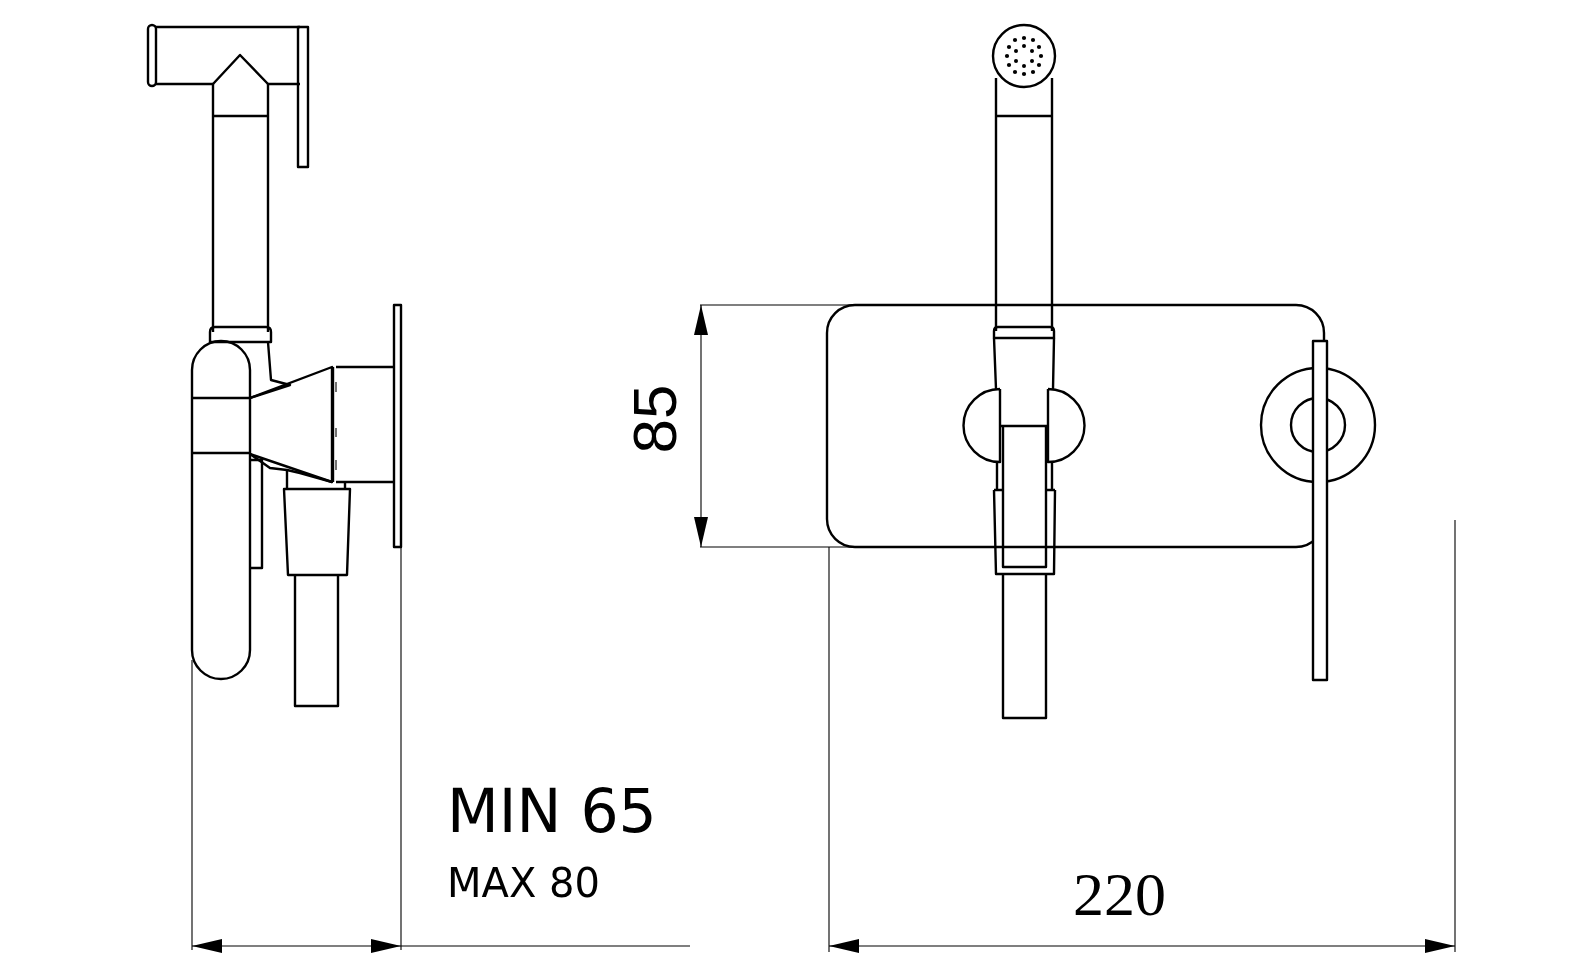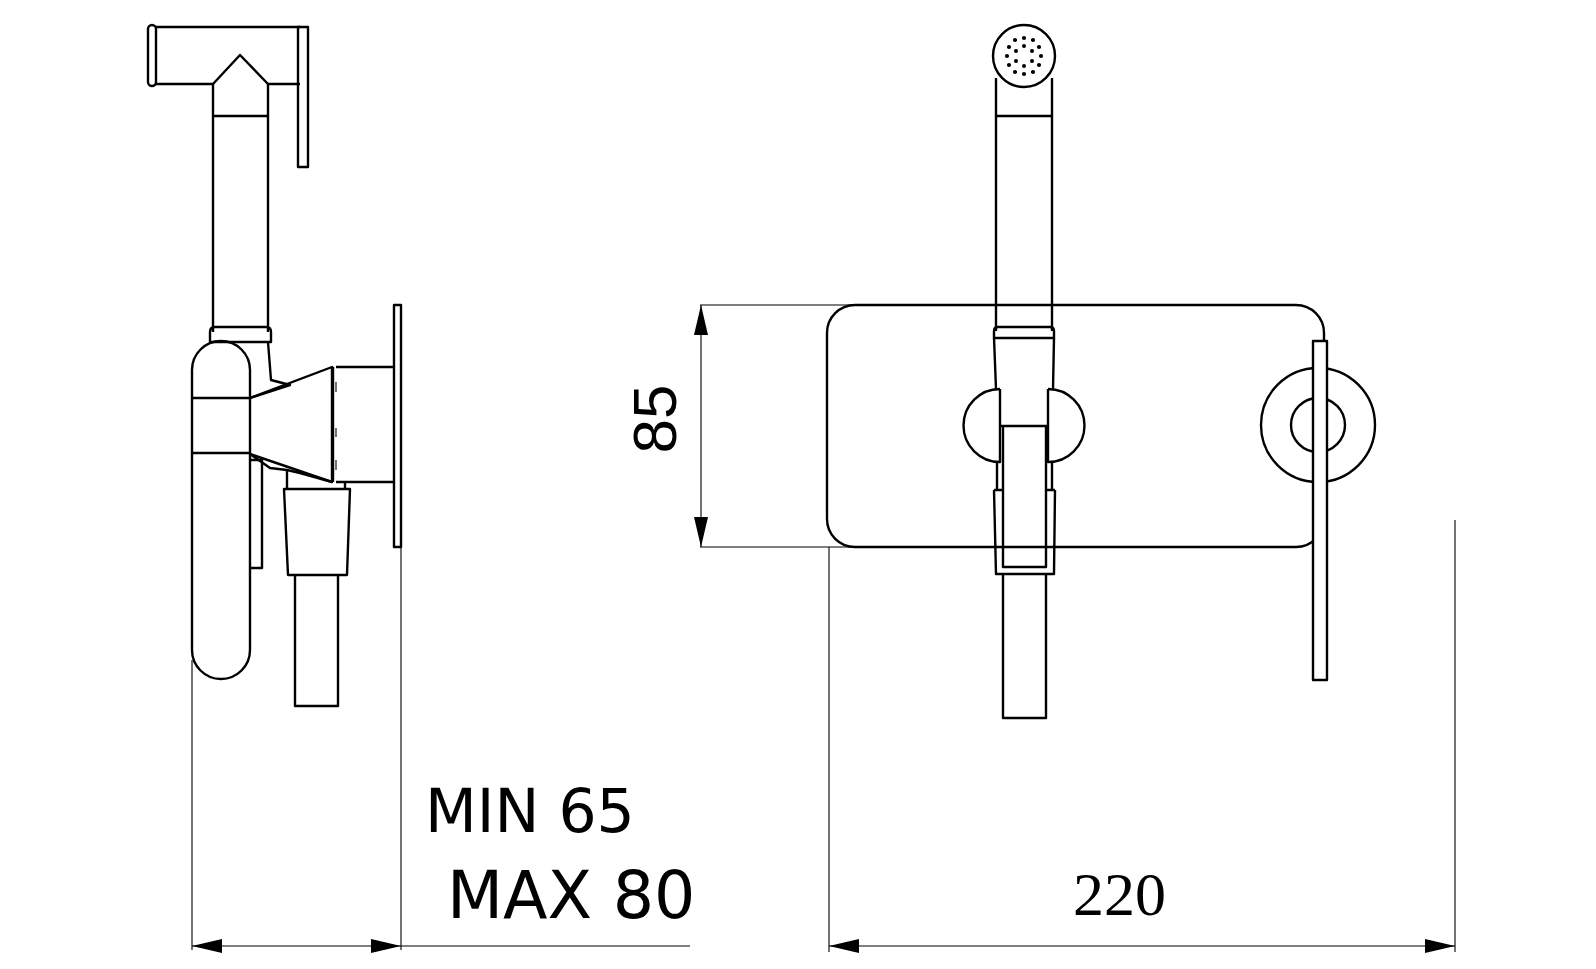--- a/index.html
+++ b/index.html
@@ -4,22 +4,22 @@
 <style>
   html, body { margin: 0; padding: 0; background: #ffffff; }
   body { width: 1596px; height: 969px; position: relative; overflow: hidden;
          font-family: "DejaVu Sans", sans-serif; }
   #drawing { position: absolute; left: 0; top: 0; }
   .ln { fill: none; stroke: #000; stroke-width: 2.4; stroke-linejoin: round; }
   .thin { fill: none; stroke: #000; stroke-width: 1.1; }
   .arrow { fill: #000; stroke: none; }
   .dot { fill: #000; }
   .lbl { position: absolute; color: #000; white-space: nowrap; line-height: 1; }
-  #lbl-min { left: 425px; top: 781px; font-size: 60px; }
-  #lbl-max { left: 447px; top: 863px; font-size: 65px; }
+  #lbl-min { left: 447px; top: 781px; font-size: 60px; }
+  #lbl-max { left: 447px; top: 863px; font-size: 40px; }
   #lbl-220 { left: 1073px; top: 863px; font-size: 62px; font-family: Liberation Serif, serif; }
   #lbl-85 { left: 600px; top: 388px; font-size: 62px; font-family: "Liberation Sans", sans-serif;
             transform: rotate(-90deg); transform-origin: center; width: 110px; text-align: center; }
 </style>
 </head>
 <body>
 
 <svg id="drawing" width="1596" height="969" viewBox="0 0 1596 969" xmlns="http://www.w3.org/2000/svg">
 
   <g>

